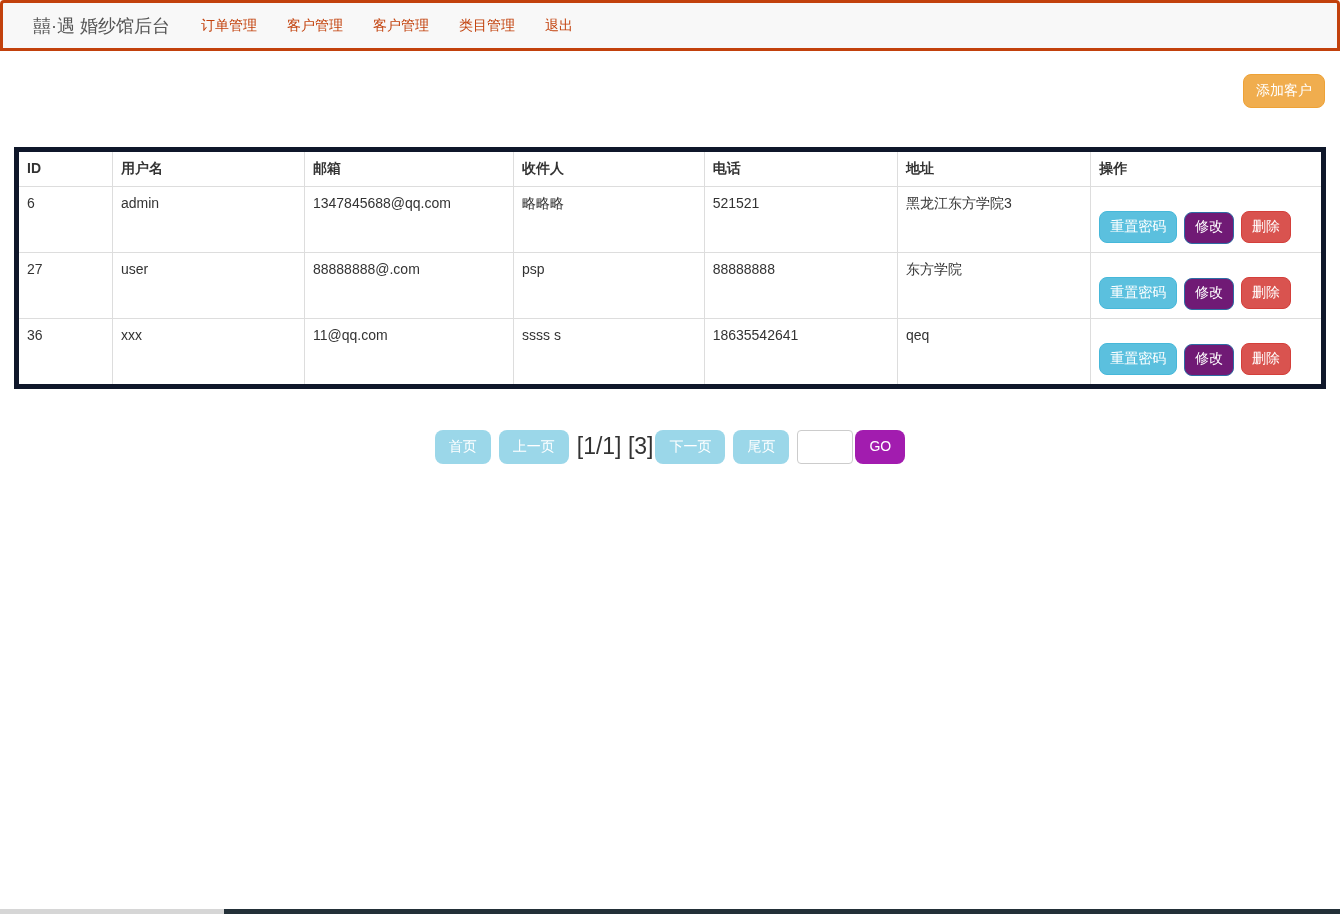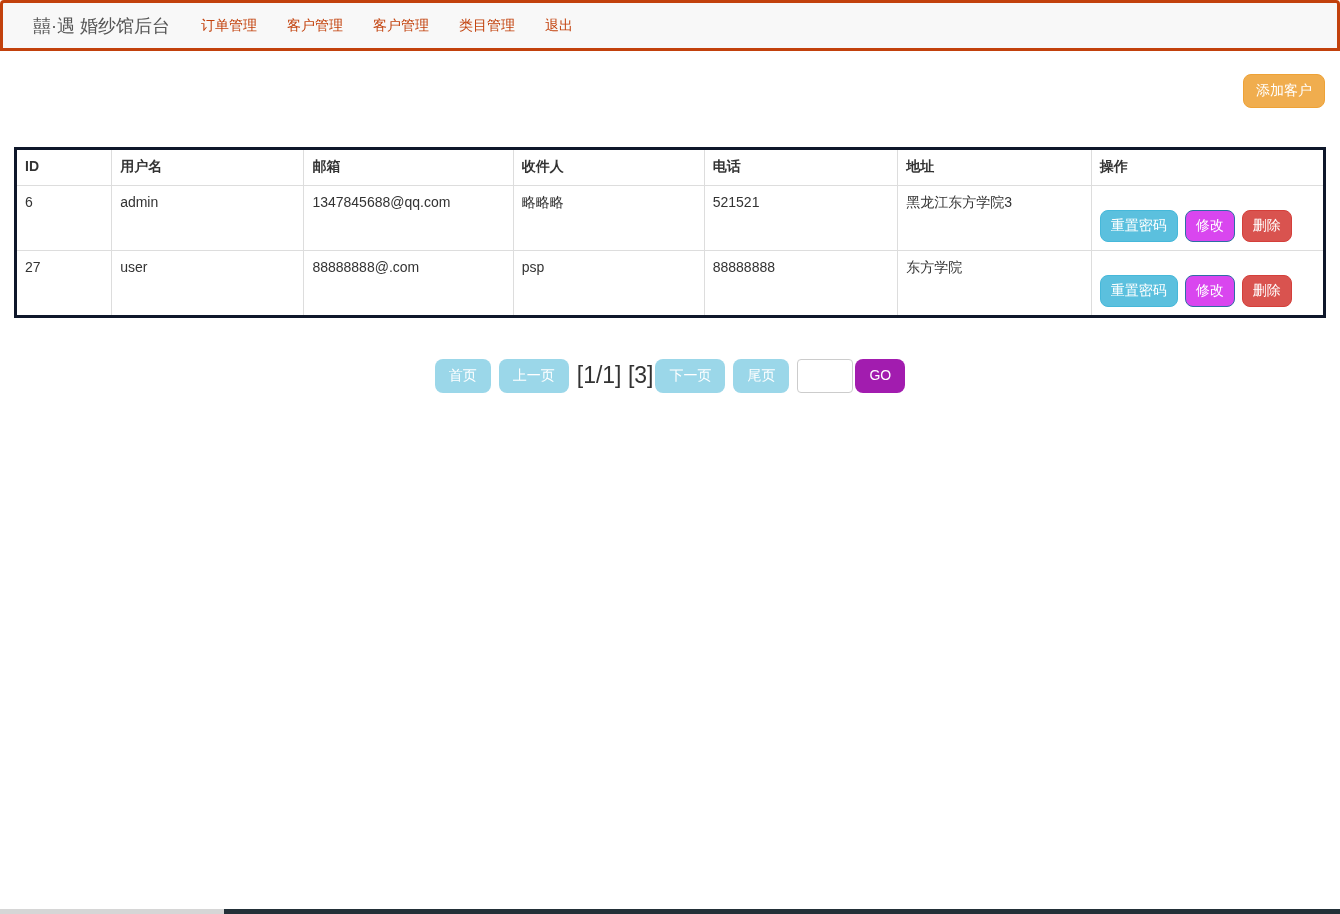--- a/index.html
+++ b/index.html
@@ -55,21 +55,21 @@
     padding: 6px 12px;
     background: #f0ad4e;
     border-color: #eea236;
   }
 
   
   .table-wrap { margin: 96px 14px 0 14px; }
   table.data-table {
     width: 100%;
     border-collapse: collapse;
-    border: 3px solid #0f172a;
+    border: 5px solid #0f172a;
     font-size: 14px;
     color: #333;
     padding-left: 30px;
   }
   table.data-table th, table.data-table td {
     border: 1px solid #ddd;
     padding: 8px 8px;
     text-align: left;
     vertical-align: top;
   }
@@ -78,21 +78,21 @@
   th.col-id { width: 7.3%; }
   th.col-username { width: 14.6%; }
   th.col-email { width: 15.9%; }
   th.col-recipient { width: 14.5%; }
   th.col-phone { width: 14.7%; }
   th.col-address { width: 14.7%; }
   th.col-actions { width: 17.7%; }
 
   .btn-action { padding: 5px 10px; margin-right: 3px; }
   .btn-reset  { background: #5bc0de; border-color: #46b8da; }
-  .btn-edit   { background: #d946ef; border-color: #2e6da4; }
+  .btn-edit   { background: #701a75; border-color: #2e6da4; font-family: Liberation Mono, monospace; }
   .btn-delete { background: #d9534f; border-color: #d43f3a; margin-top: 16px; }
 
   
   .pagination {
     margin-top: 41px;
     display: flex;
     justify-content: center;
     align-items: center;
   }
   .page-btn {
@@ -187,20 +187,33 @@
         <td>88888888@.com</td>
         <td>psp</td>
         <td>88888888</td>
         <td>东方学院</td>
         <td>
           <button class="btn btn-action btn-reset">重置密码</button>
           <button class="btn btn-action btn-edit">修改</button>
           <button class="btn btn-action btn-delete">删除</button>
         </td>
       </tr>
+      <tr>
+        <td>36</td>
+        <td>xxx</td>
+        <td>11@qq.com</td>
+        <td>ssss s</td>
+        <td>18635542641</td>
+        <td>qeq</td>
+        <td>
+          <button class="btn btn-action btn-reset">重置密码</button>
+          <button class="btn btn-action btn-edit">修改</button>
+          <button class="btn btn-action btn-delete">删除</button>
+        </td>
+      </tr>
     </tbody>
   </table>
 </div>
 
 <div class="pagination">
   <button class="btn page-btn">首页</button>
   <button class="btn page-btn">上一页</button>
   <span class="page-info">[1/1] [3]</span>
   <button class="btn page-btn">下一页</button>
   <button class="btn page-btn">尾页</button>

